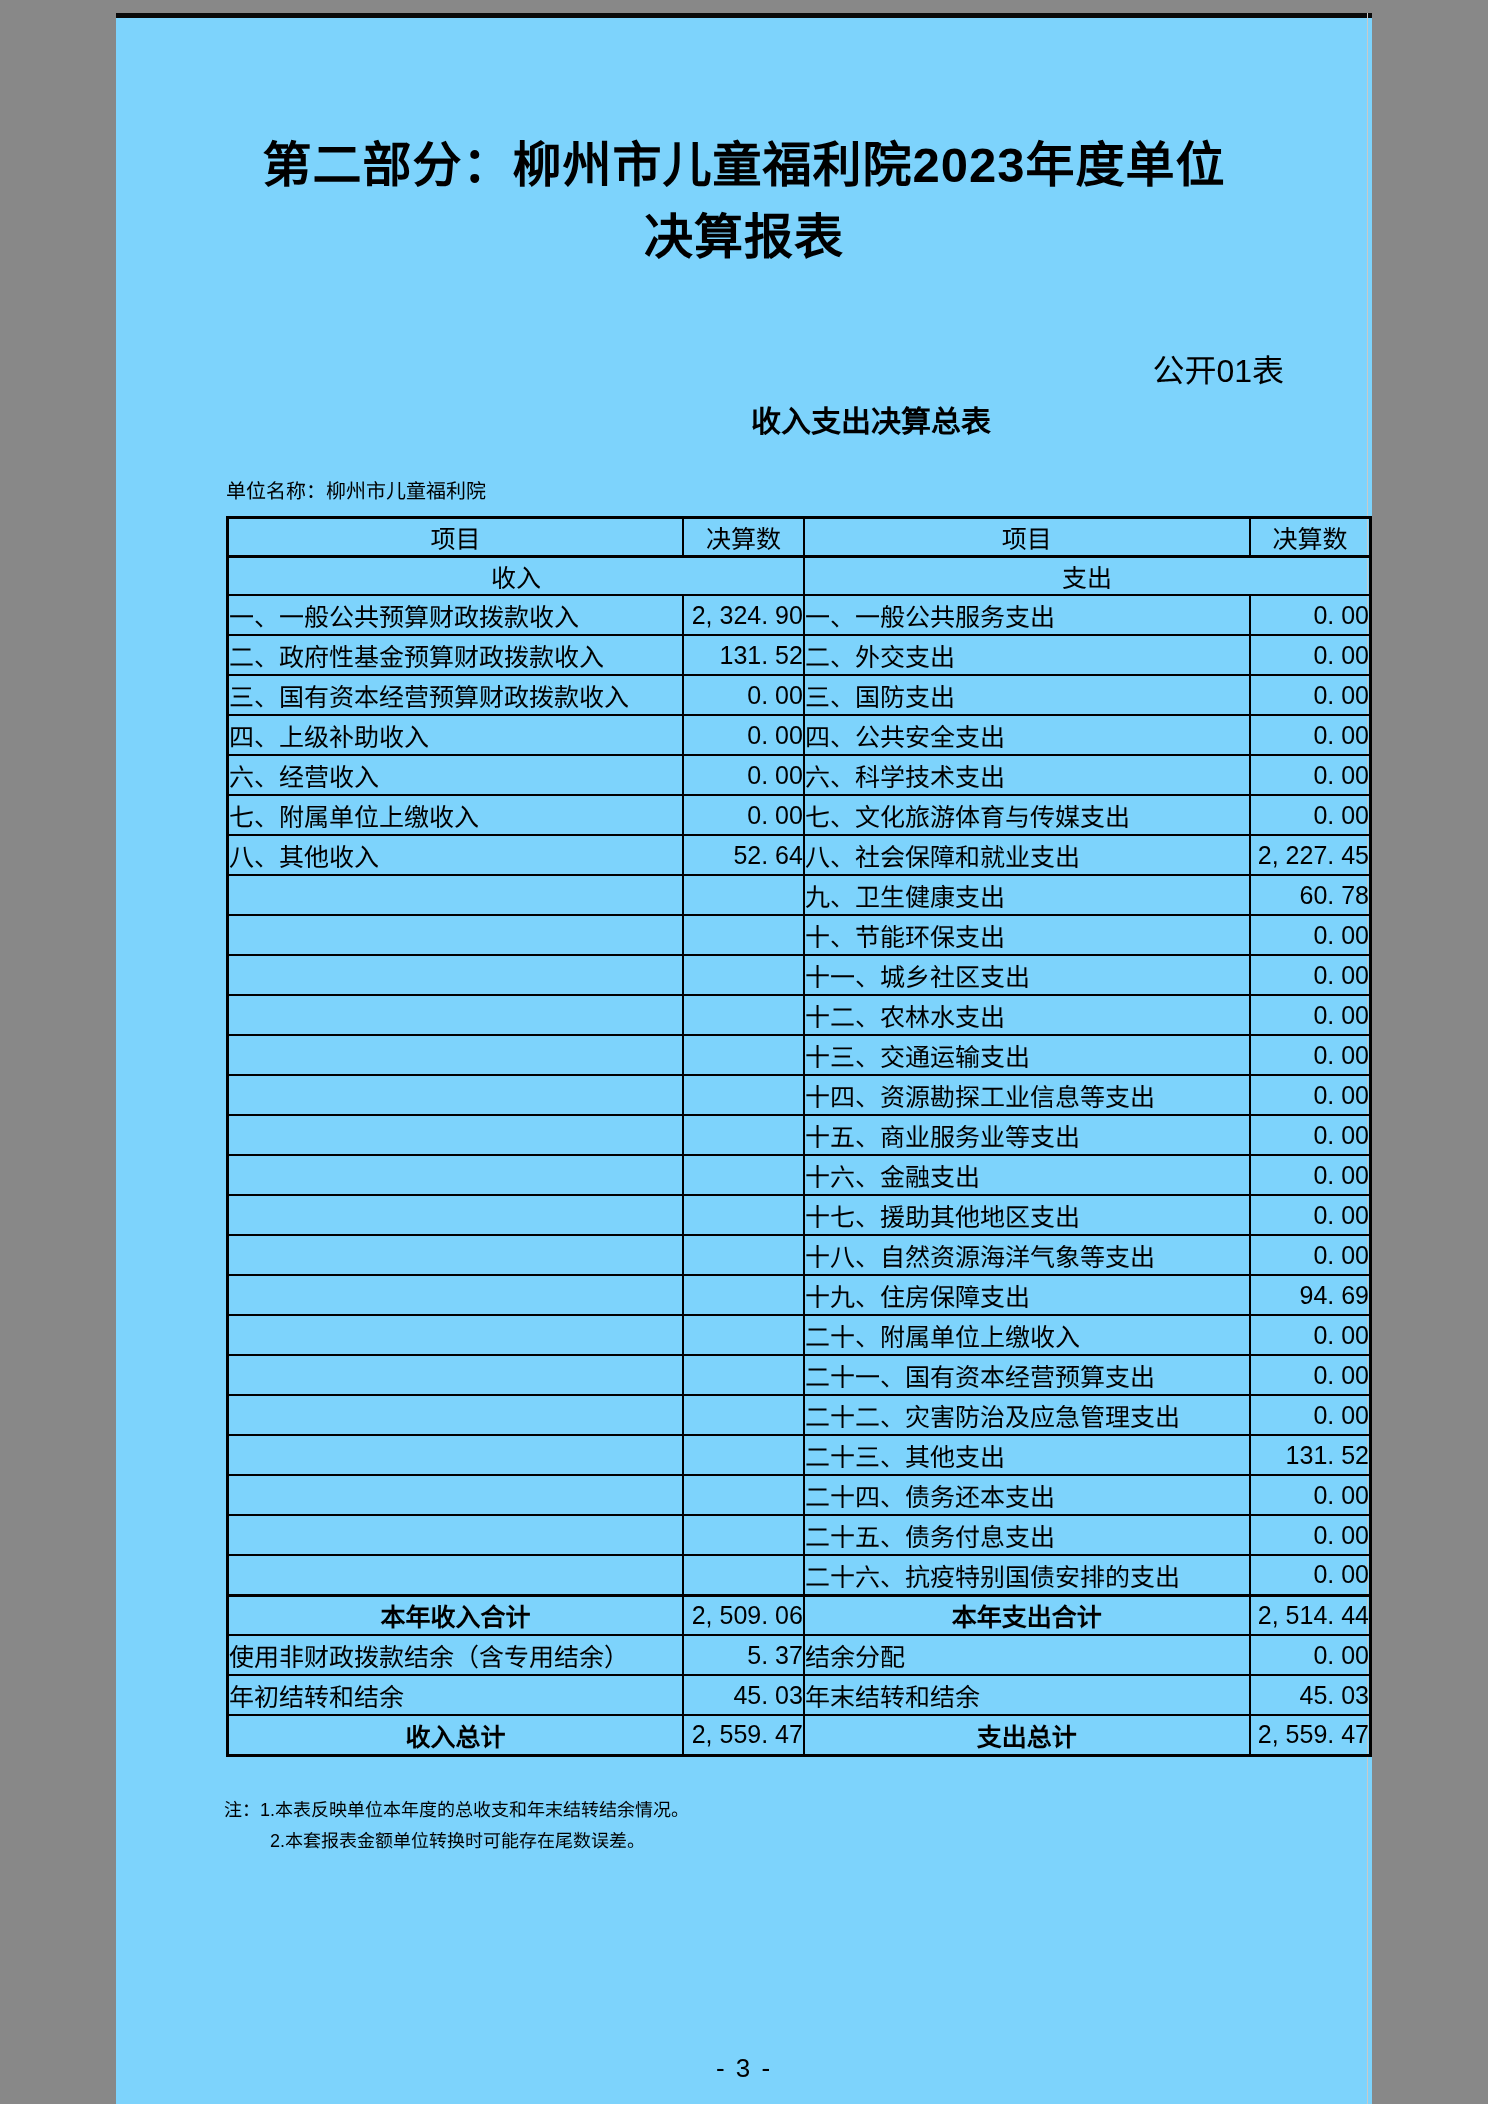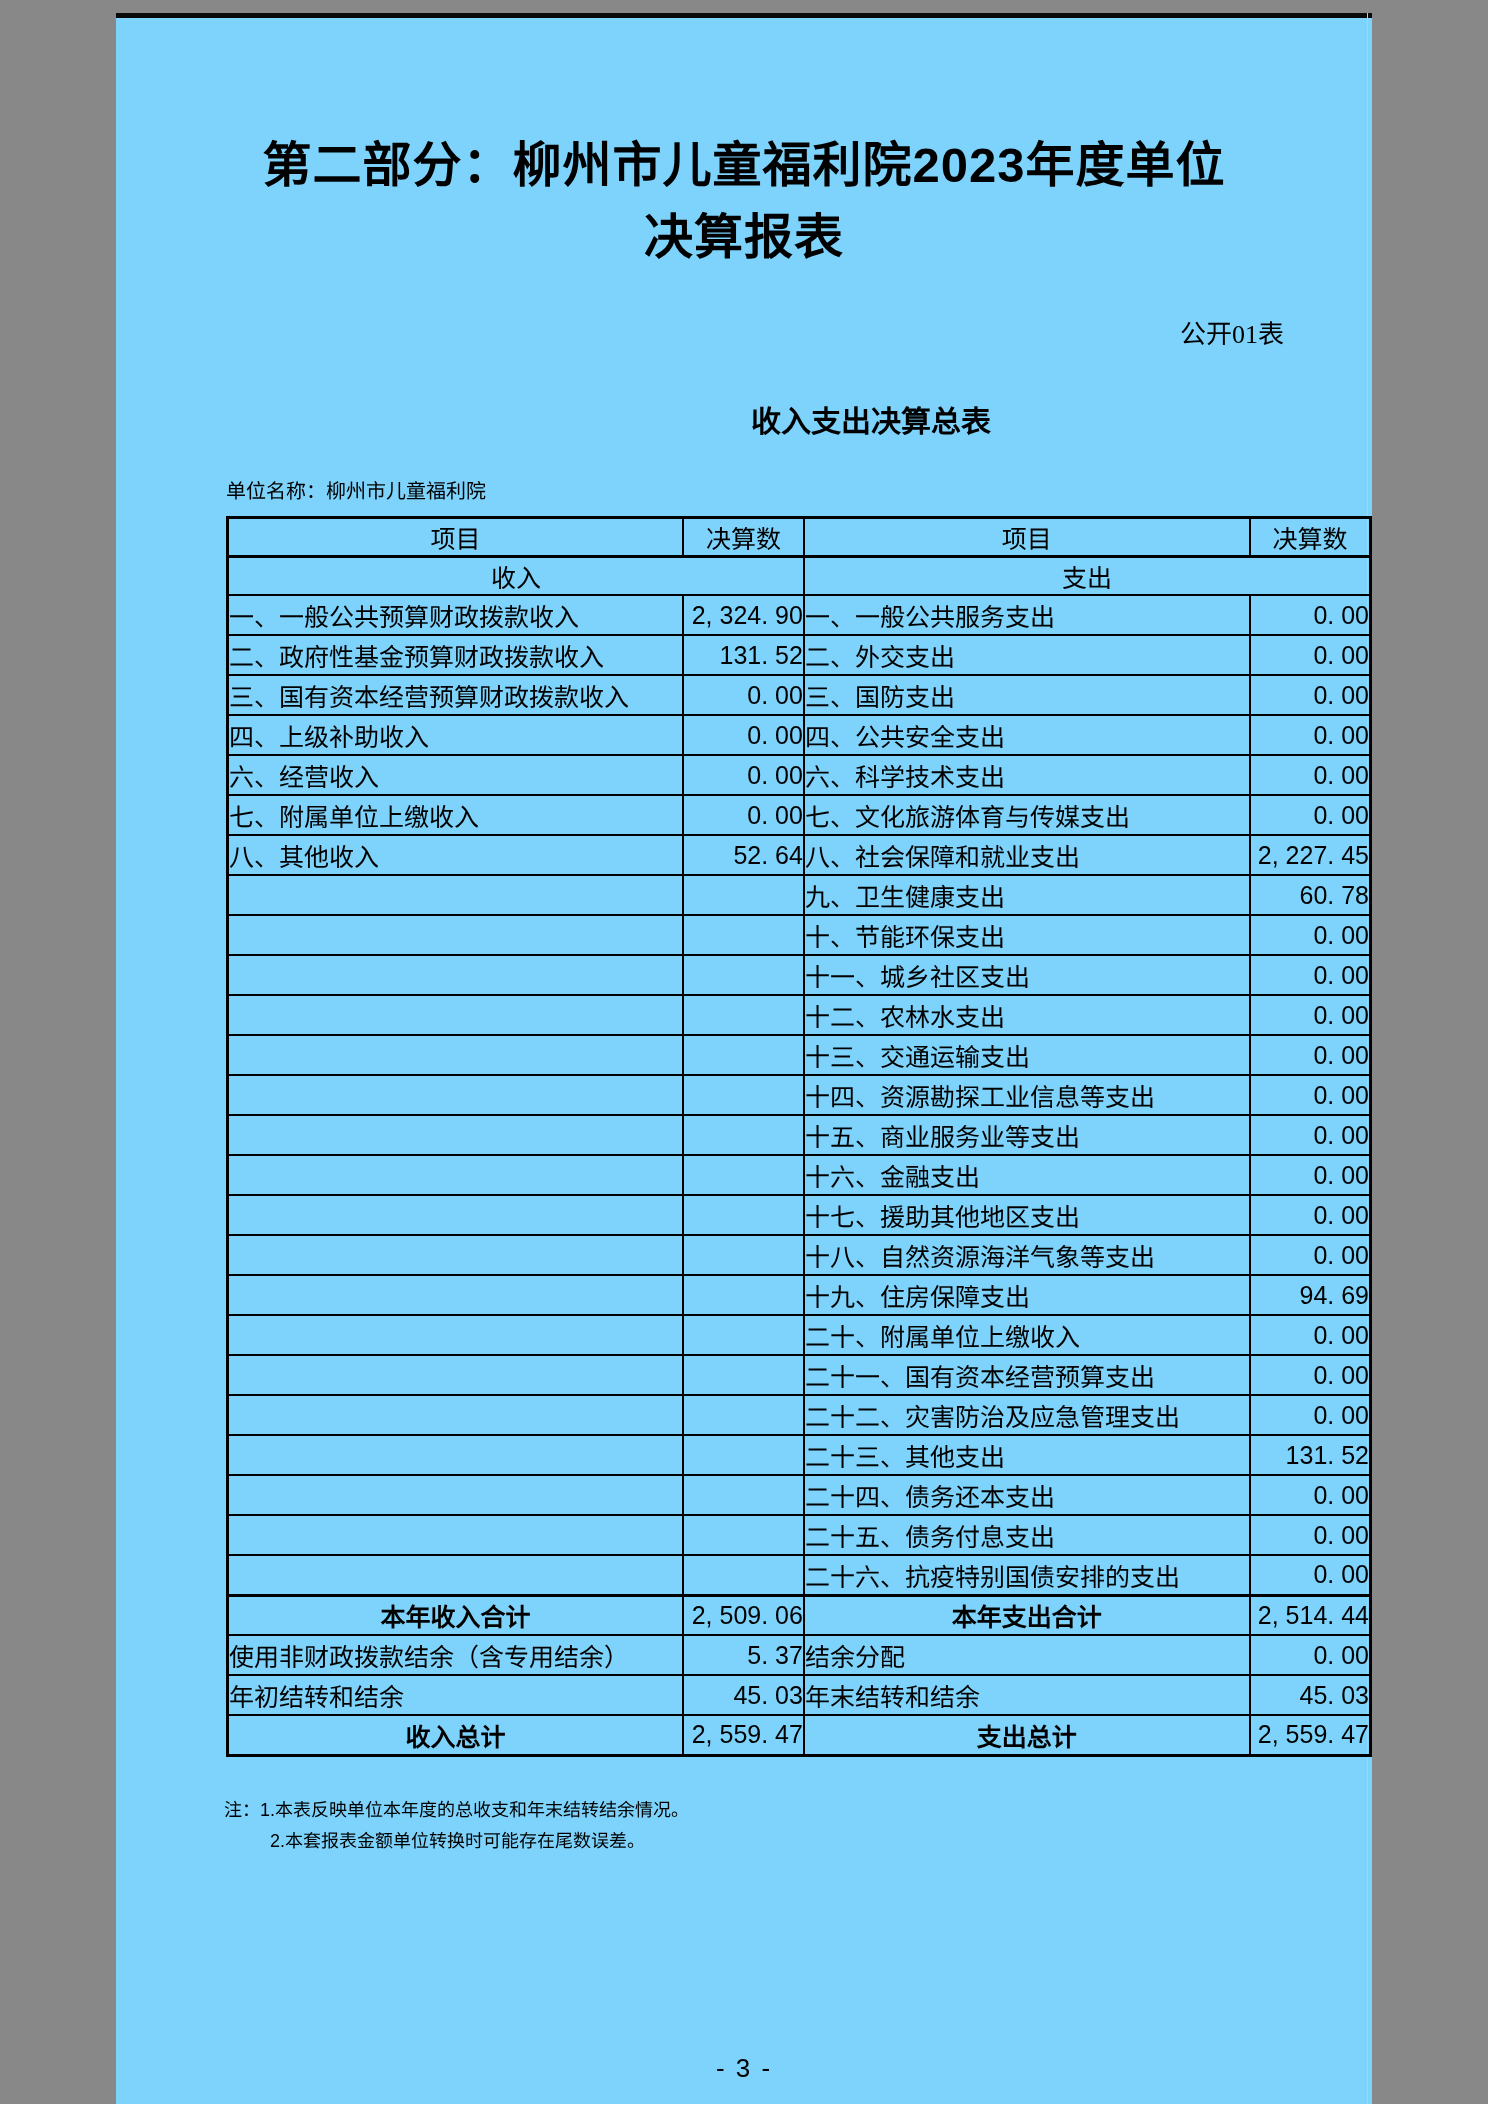--- a/index.html
+++ b/index.html
@@ -32,24 +32,23 @@
     left: 0;
     width: 100%;
     text-align: center;
     font-size: 49px;
     font-weight: bold;
     line-height: 72px;
     letter-spacing: 1px;
   }
   .form-tag {
     position: absolute;
-    top: 300px;
+    top: 332px;
     right: 88px;
-    font-size: 26px;
-    font-family: Liberation Serif, serif;
+    font-size: 32px;
   }
   .table-title {
     position: absolute;
     top: 384px;
     left: 110px;
     width: 1290px;
     text-align: center;
     font-size: 30px;
     font-weight: bold;
   }

